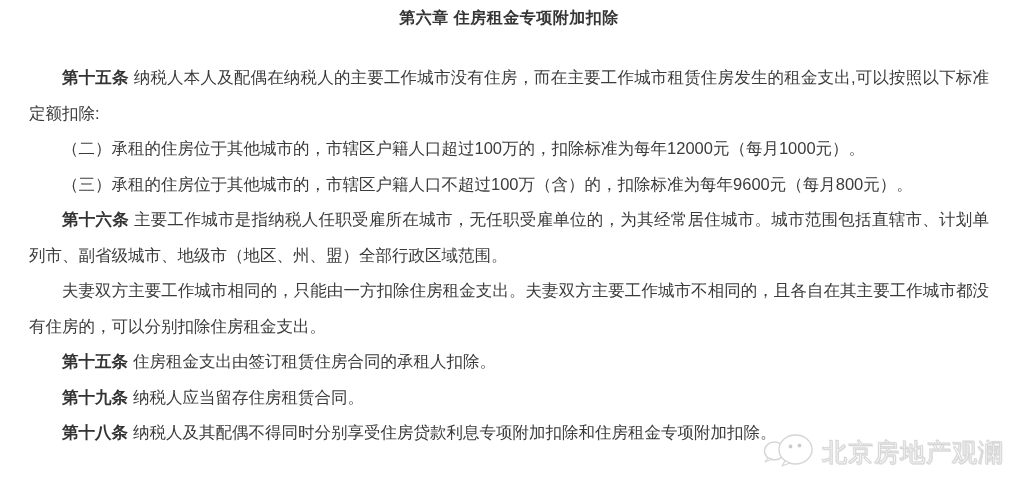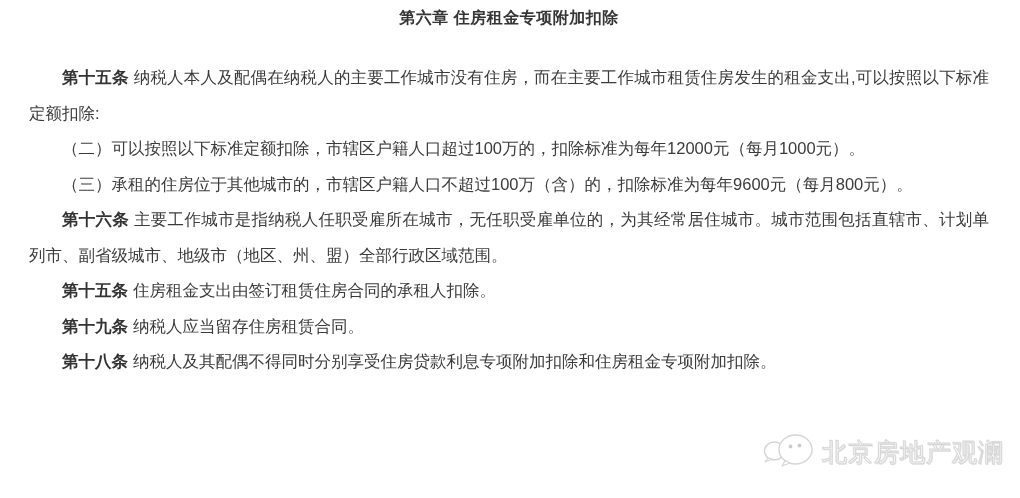--- a/index.html
+++ b/index.html
@@ -72,31 +72,34 @@
     <h1 class="title">第六章 住房租金专项附加扣除</h1>
 
     <div class="content">
 
       <p class="para">
         <span class="lead">第十五条</span><span>纳税人本人及配偶在纳税人的主要工作城市没有住房，而在主要工作城市租赁住房发生的租金支出,可以按照以下标准定额扣除:</span>
       </p>
 
 
       <p class="para">
-        <span class="lead"></span><span>（二）可以按照以下标准定额扣除，市辖区户籍人口超过100万的，扣除标准为每年12000元（每月1000元）。</span>
+        <span class="lead"></span><span>（二）承租的住房位于其他城市的，市辖区户籍人口超过100万的，扣除标准为每年12000元（每月1000元）。</span>
       </p>
 
       <p class="para">
         <span class="lead"></span><span>（三）承租的住房位于其他城市的，市辖区户籍人口不超过100万（含）的，扣除标准为每年9600元（每月800元）。</span>
       </p>
 
       <p class="para">
         <span class="lead">第十六条</span><span>主要工作城市是指纳税人任职受雇所在城市，无任职受雇单位的，为其经常居住城市。城市范围包括直辖市、计划单列市、副省级城市、地级市（地区、州、盟）全部行政区域范围。</span>
       </p>
 
+      <p class="para">
+        <span class="lead"></span><span>夫妻双方主要工作城市相同的，只能由一方扣除住房租金支出。夫妻双方主要工作城市不相同的，且各自在其主要工作城市都没有住房的，可以分别扣除住房租金支出。</span>
+      </p>
 
       <p class="para">
         <span class="lead">第十五条</span><span>住房租金支出由签订租赁住房合同的承租人扣除。</span>
       </p>
 
       <p class="para">
         <span class="lead">第十九条</span><span>纳税人应当留存住房租赁合同。</span>
       </p>
 
       <p class="para">

